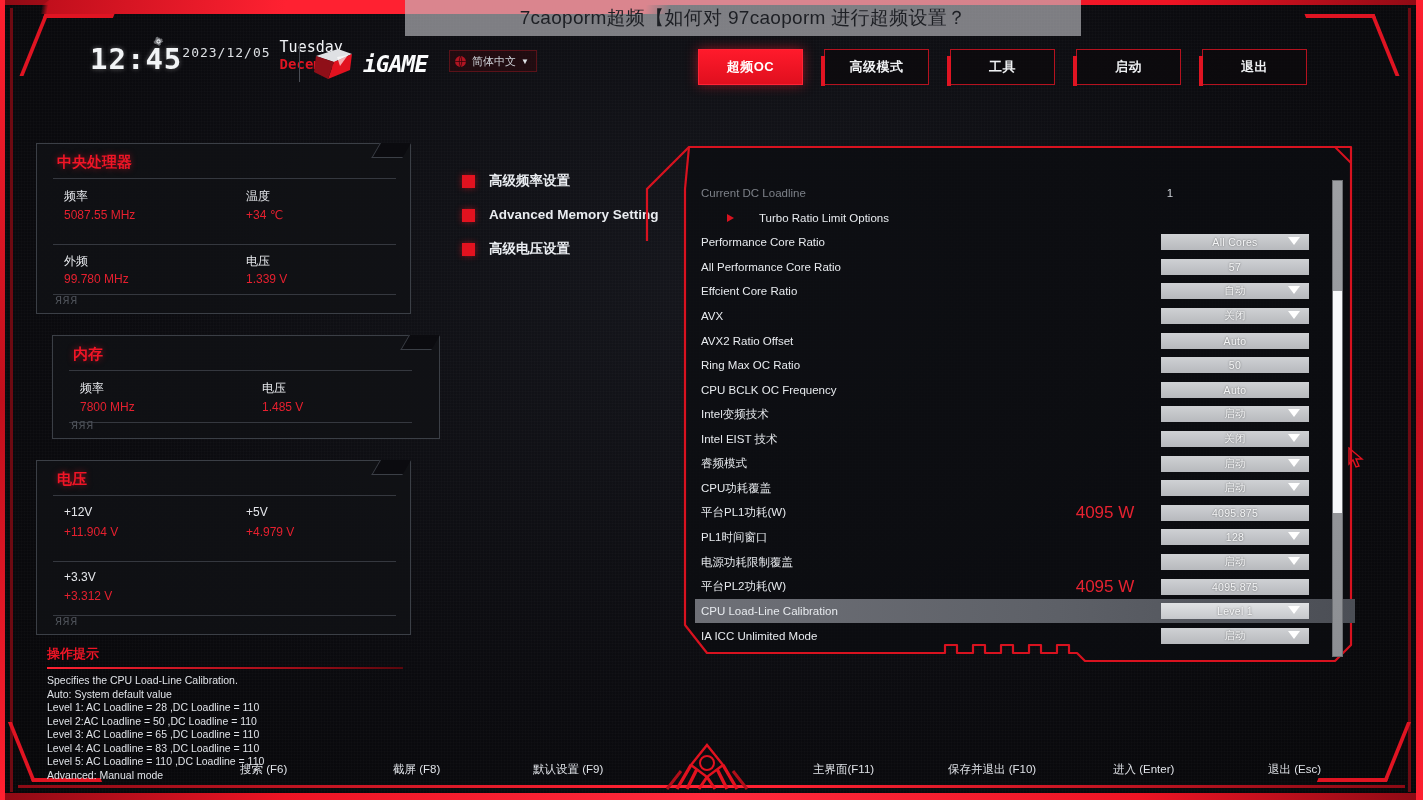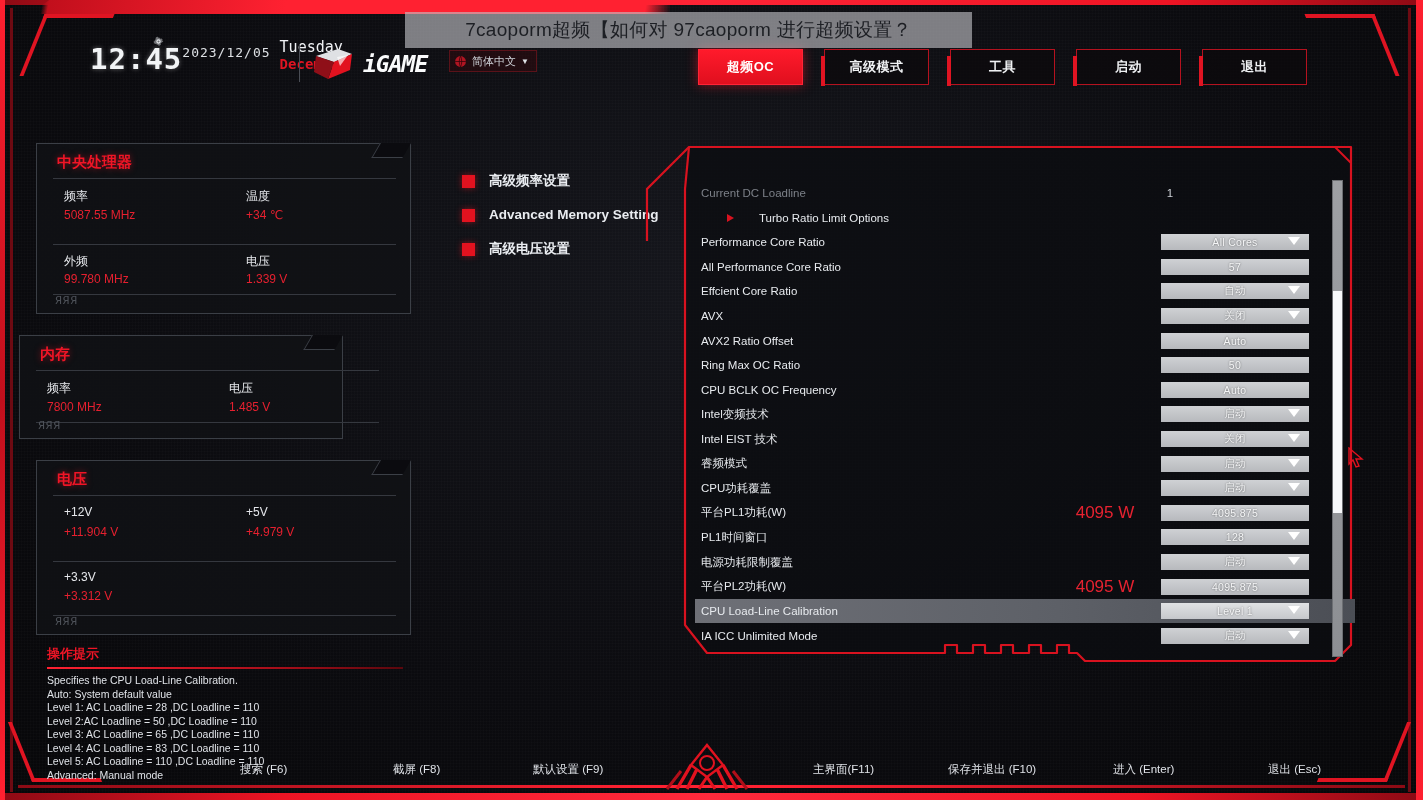--- a/index.html
+++ b/index.html
@@ -92,21 +92,21 @@
                    transform:skewX(-30deg); transform-origin:top right; }
   .p-title { position:absolute; left:20px; top:9px; font-size:15px; font-weight:bold; color:#ef1526;
              text-shadow:0 0 6px rgba(239,21,38,.5); }
   .p-rule { position:absolute; left:16px; height:1px; background:#35383f; }
   .p-lbl { position:absolute; font-size:12px; color:#e6e8ec; }
   .p-val { position:absolute; font-size:12px; color:#e6202f; }
   .p-deco { position:absolute; left:18px; bottom:6px; font-family:"DejaVu Sans Mono", monospace;
             font-size:11px; color:#4d5158; letter-spacing:1px; }
 
   .panel-cpu  { left:36px; top:143px; width:375px; height:171px; }
-  .panel-mem  { left:19px; top:335px; width:324px; height:104px; }
+  .panel-mem  { left:52px; top:335px; width:388px; height:104px; }
   .panel-volt { left:36px; top:460px; width:375px; height:175px; }
 
   
   .help { position:absolute; left:47px; top:645px; width:372px; }
   .help-title { font-size:13px; font-weight:bold; color:#ef1526; }
   .help-rule { margin-top:4px; width:356px; height:2px;
                background:linear-gradient(90deg,#ff2131 0%,#a00d18 70%,#5a070d 100%); }
   .help-body { margin-top:5px; font-size:10.5px; line-height:13.5px; color:#dfe2e7; }
 
   
@@ -146,21 +146,21 @@
   
   .cursor { position:absolute; left:1348px; top:447px; width:16px; height:22px; }
 
   
   .botbar { position:absolute; left:0; bottom:7px; width:1423px; height:46px; }
   .bot-line { position:absolute; left:18px; bottom:5px; width:1387px; height:3px;
               background:linear-gradient(90deg,#8c0a14 0%,#ff2131 45%,#ff2131 55%,#8c0a14 100%); }
   .bot-item { position:absolute; bottom:16px; font-size:11.5px; color:#dfe2e7; white-space:nowrap; }
   .emblem { position:absolute; left:637px; bottom:2px; width:140px; height:48px; }
 
-  .banner { position:absolute; left:405px; top:12px; width:567px; height:36px;
+  .banner { position:absolute; left:405px; top:0; width:676px; height:36px;
             background:rgba(196,196,200,.62); display:flex; align-items:center;
             justify-content:center; font-size:19px; color:#1d1f24; letter-spacing:.3px; }
 </style>
 </head>
 <body>
 
 <div id="root">
 
   <div class="edge edge-top"></div>
   <div class="edge edge-bottom"></div>

